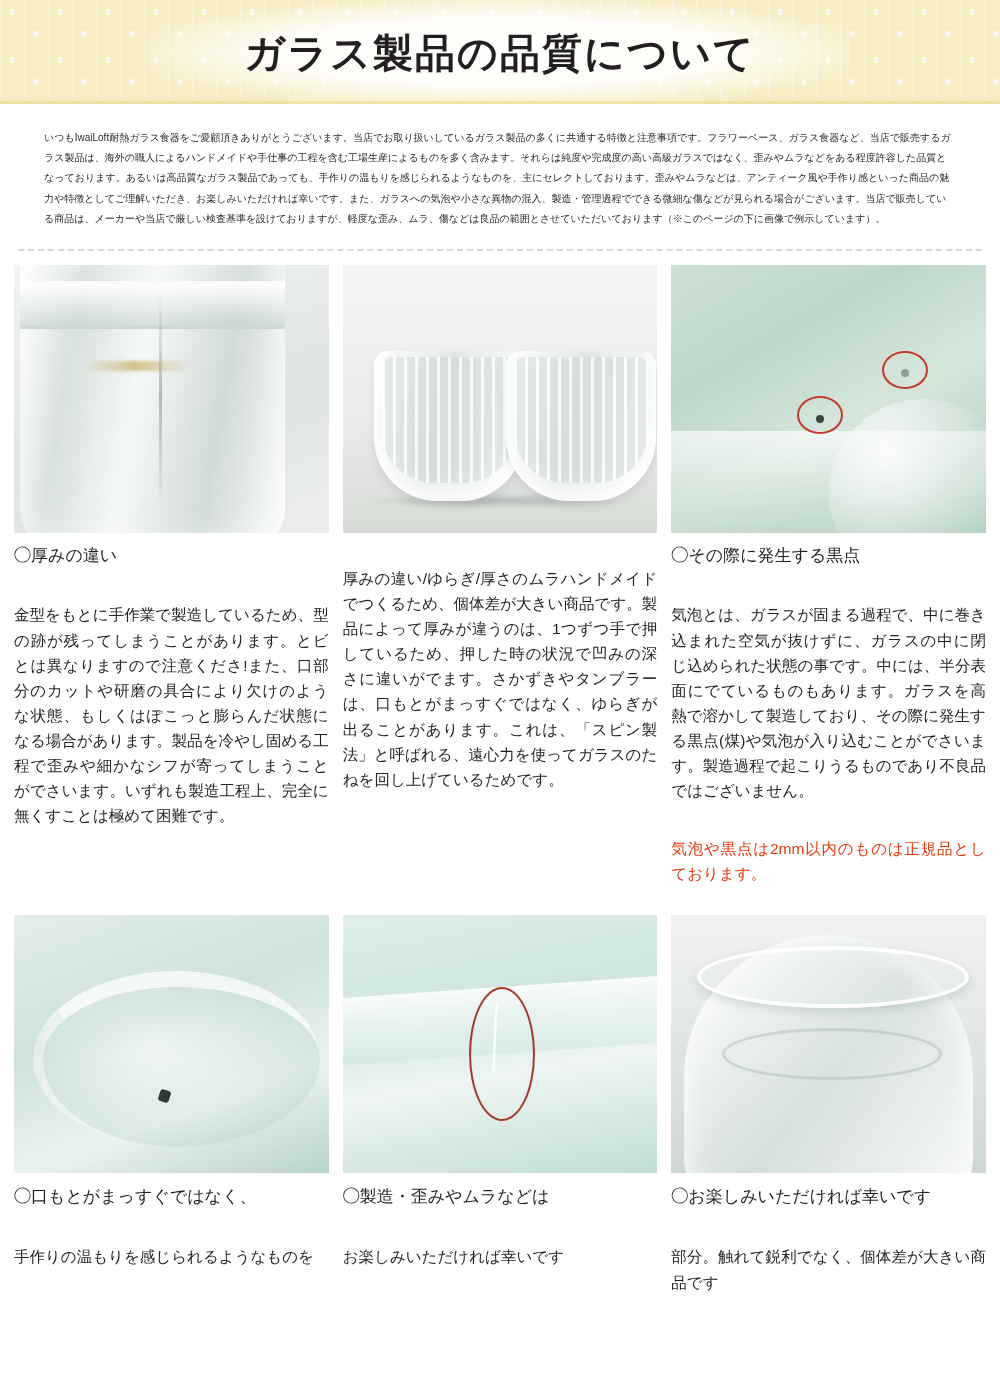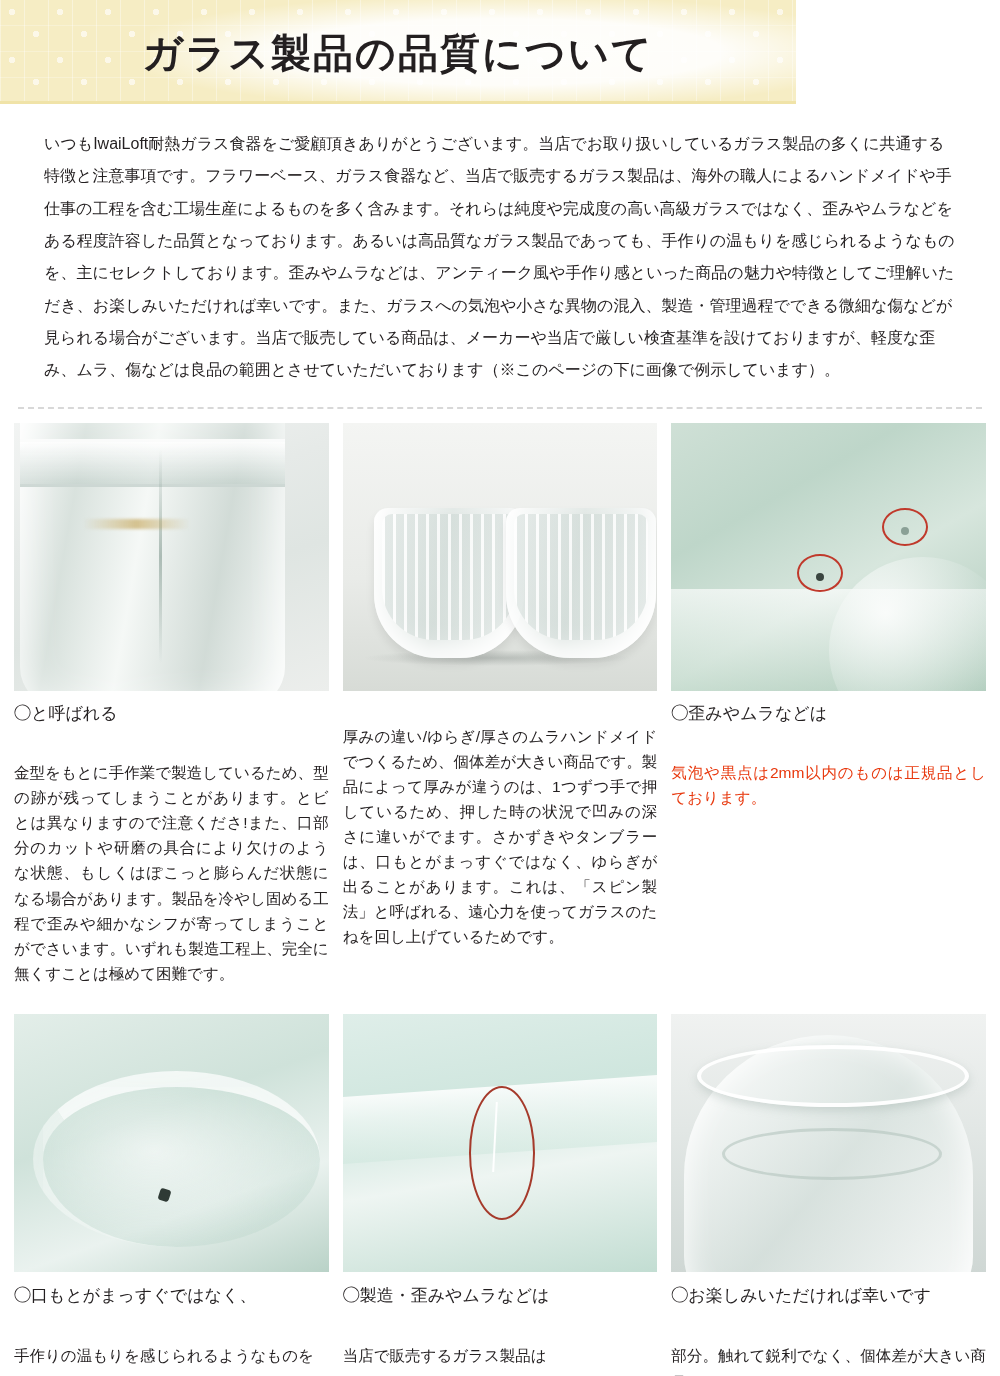--- a/index.html
+++ b/index.html
@@ -11,21 +11,21 @@
     width: 1000px;
     height: 1376px;
     font-family: "Liberation Sans", sans-serif;
     color: #231f20;
     overflow: hidden;
   }
 
   
   .header {
     position: relative;
-    width: 796px;
+    width: 1000px;
     height: 104px;
     background: #f6edc4;
     overflow: hidden;
   }
   .header .pattern {
     position: absolute;
     inset: 0;
     background-image:
       radial-gradient(circle at 12px 12px, rgba(255,255,255,0.75) 3px, transparent 3.5px),
       radial-gradient(circle at 36px 34px, rgba(255,255,255,0.75) 3px, transparent 3.5px);
@@ -64,21 +64,21 @@
     left: 0;
     bottom: 0;
     width: 1000px;
     height: 3px;
     background: #f0e3a8;
   }
 
   
   .intro {
     padding: 24px 44px 6px 44px;
-    font-size: 16px;
+    font-size: 10px;
     line-height: 2.02;
     color: #231f20;
   }
   .intro p {
     margin: 0;
   }
 
   .divider {
     margin: 14px 18px 0 18px;
     border-top: 2px dashed #d8d8d8;
@@ -264,21 +264,21 @@
 
   <div class="cell">
     <div class="photo p1">
       <div class="ph-base"></div>
       <div class="jar"></div>
       <div class="rim"></div>
       <div class="seam"></div>
       <div class="stain"></div>
     </div>
     <div class="cap">
-      <span class="title">◯と呼ばれる</span>
+      <span class="title">◯厚みの違い</span>
       <span class="body">金型をもとに手作業で製造しているため、型の跡が残ってしまうことがあります。とビとは異なりますので注意くださ!また、口部分のカットや研磨の具合により欠けのような状態、もしくはぽこっと膨らんだ状態になる場合があります。製品を冷やし固める工程で歪みや細かなシフが寄ってしまうことがでさいます。いずれも製造工程上、完全に無くすことは極めて困難です。</span>
     </div>
   </div>
 
   <div class="cell">
     <div class="photo p2">
       <div class="shadow"></div>
       <div class="glass g1"></div>
       <div class="glass g2"></div>
     </div>
@@ -290,21 +290,22 @@
   <div class="cell">
     <div class="photo p3">
       <div class="band"></div>
       <div class="curve"></div>
       <div class="dot d1"></div>
       <div class="dot d2"></div>
       <div class="circ c1"></div>
       <div class="circ c2"></div>
     </div>
     <div class="cap">
-      <span class="title">◯歪みやムラなどは</span>
+      <span class="title">◯その際に発生する黒点</span>
+      <span class="body">気泡とは、ガラスが固まる過程で、中に巻き込まれた空気が抜けずに、ガラスの中に閉じ込められた状態の事です。中には、半分表面にでているものもあります。ガラスを高熱で溶かして製造しており、その際に発生する黒点(煤)や気泡が入り込むことがでさいます。製造過程で起こりうるものであり不良品ではございません。</span>
       <span class="body hl">気泡や黒点は2mm以内のものは正規品としております。</span>
     </div>
   </div>
 
 </div>
 
 <div class="grid row2">
 
   <div class="cell">
     <div class="photo p4">
@@ -318,21 +319,21 @@
   </div>
 
   <div class="cell">
     <div class="photo p5">
       <div class="edge"></div>
       <div class="scratch"></div>
       <div class="circ"></div>
     </div>
     <div class="cap">
       <span class="title">◯製造・歪みやムラなどは</span>
-      <span class="body">当店で販売するガラス製品は</span>
+      <span class="body">お楽しみいただければ幸いです</span>
     </div>
   </div>
 
   <div class="cell">
     <div class="photo p6">
       <div class="bowl"></div>
       <div class="rim2"></div>
       <div class="inner"></div>
     </div>
     <div class="cap">

